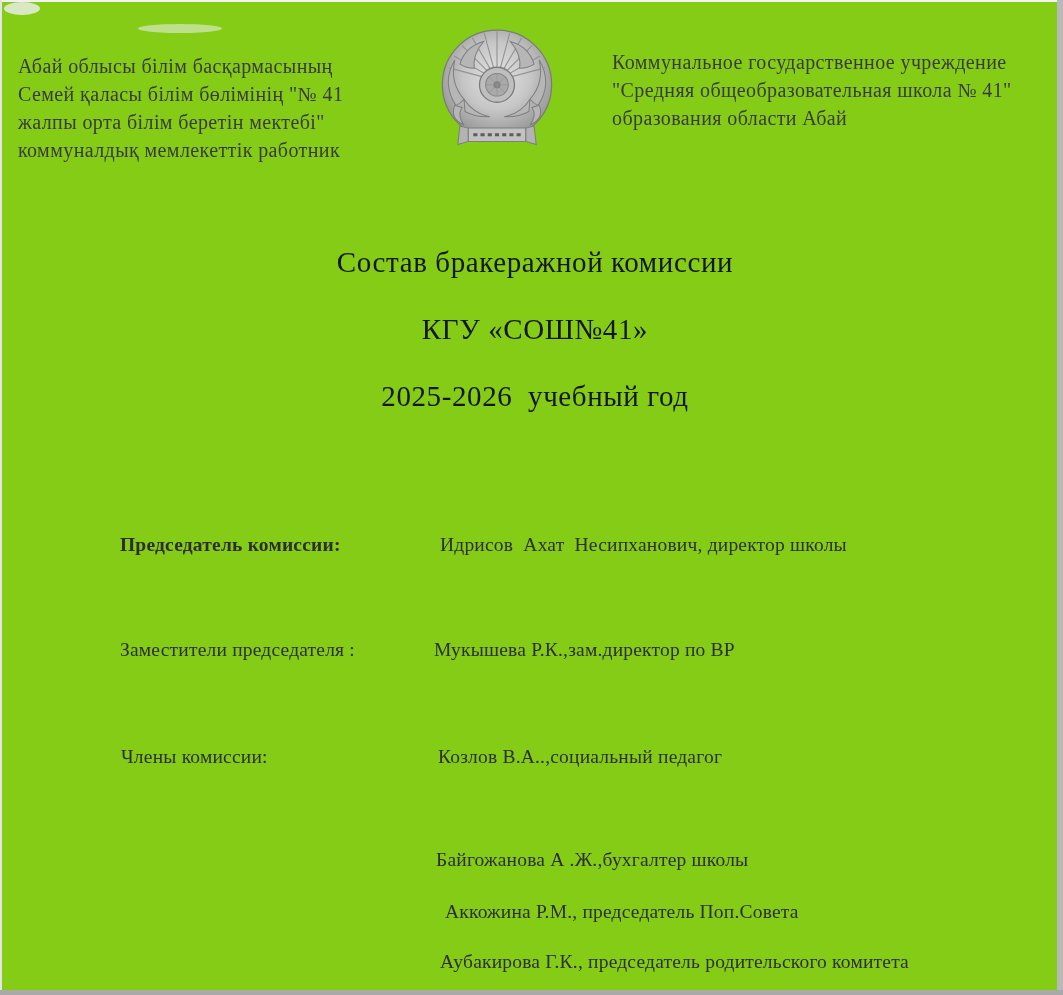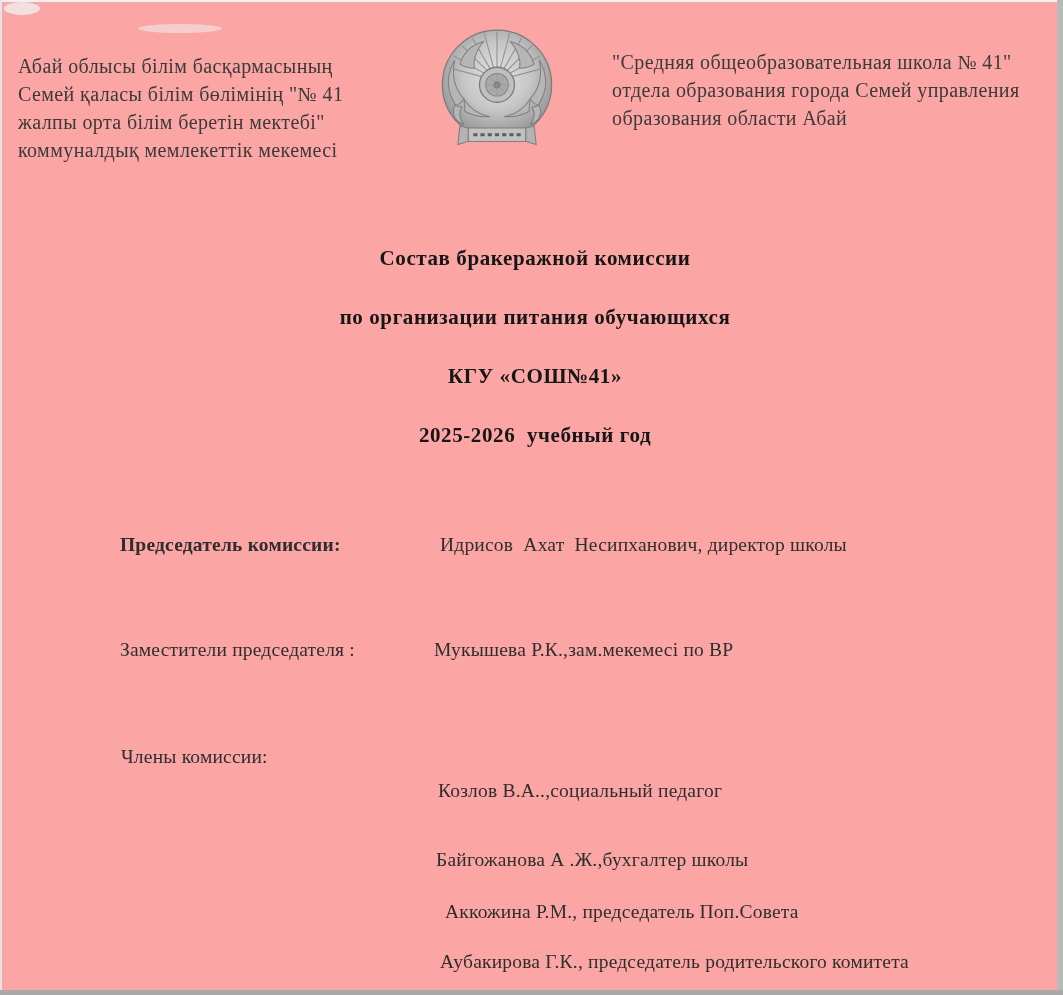--- a/index.html
+++ b/index.html
@@ -1,20 +1,20 @@
 <!DOCTYPE html>
 <html lang="ru"><head>
 <meta charset="utf-8">
 <style>
   html, body { margin: 0; padding: 0; background: #ffffff; }
   .page {
     position: relative;
     width: 1063px;
     height: 995px;
-    background: #fca5a5;
+    background: #84cc16;
     overflow: hidden;
     font-family: "Liberation Serif", "DejaVu Serif", serif;
     color: #333;
   }
   
   .edge-right  { position:absolute; right:0; top:0; width:6px; height:100%; background:#b9b9b9; }
   .edge-bottom { position:absolute; left:0; bottom:0; width:100%; height:5px; background:#a9a9a9; }
   .edge-left   { position:absolute; left:0; top:0; width:2px; height:100%; background:#e4e4e4; }
   .edge-top    { position:absolute; left:0; top:0; width:100%; height:2px; background:#f1f1f1; }
   .smudge { position:absolute; background:#efefef; border-radius:50%; opacity:.8; }
@@ -23,50 +23,50 @@
 
   
   .org-block { position: absolute; font-size: 20px; line-height: 28px; letter-spacing: 0.4px; color:#3a3a3a; }
   .org-kk { left: 18px;  top: 52px; width: 405px; }
   .org-ru { left: 612px; top: 48px; width: 440px; }
   .emblem { position: absolute; left: 430px; top: 20px; width: 134px; height: 146px; }
 
   
   .titles { position: absolute; left: 20px; top: 246px; width: 1030px; text-align: center; }
   .title-line {
-    font-weight: bold; font-size: 21px; color: #161616;
+    font-weight: normal; font-size: 29px; color: #161616;
     letter-spacing: 0.6px; margin-bottom: 34px; white-space: pre;
   }
 
   
   .t { position: absolute; font-size: 19.5px; color: #2e2e2e; white-space: pre; letter-spacing: 0.2px; }
   .lab-chair  { left: 120px; top: 534px; font-weight: bold; }
   .val-chair  { left: 440px; top: 534px; }
   .lab-deputy { left: 120px; top: 639px; }
   .val-deputy { left: 434px; top: 639px; }
   .lab-members{ left: 121px; top: 746px; }
-  .member-0   { left: 438px; top: 780px; }
+  .member-0   { left: 438px; top: 746px; }
   .member-1   { left: 436px; top: 798px; }
   .member-2   { left: 436px; top: 849px; }
   .member-3   { left: 445px; top: 901px; }
   .member-4   { left: 440px; top: 951px; text-align: center; }
 </style>
 </head>
 <body>
 
 <div class="page">
 
   <div class="smudge s1"></div>
   <div class="smudge s2"></div>
 
   <div class="org-block org-kk">
     <div>Абай облысы білім басқармасының</div>
     <div>Семей қаласы білім бөлімінің "№ 41</div>
     <div>жалпы орта білім беретін мектебі"</div>
-    <div>коммуналдық мемлекеттік мекемесі</div>
+    <div>коммуналдық мемлекеттік работник</div>
   </div>
 
   <div class="emblem">
     <svg viewBox="0 0 130 140" width="134" height="146" xmlns="http://www.w3.org/2000/svg">
       <defs>
         <radialGradient id="embG" cx="0.5" cy="0.42" r="0.62">
           <stop offset="0" stop-color="#e2e2e2"></stop>
           <stop offset="0.5" stop-color="#c6c6c6"></stop>
           <stop offset="0.85" stop-color="#9d9d9d"></stop>
           <stop offset="1" stop-color="#8a8a8a"></stop>
@@ -112,37 +112,36 @@
       </g>
 
       <path d="M37,104 L93,104 L93,117 L37,117 Z" fill="#c2c2c2" stroke="#7e7e7e" stroke-width="1"></path>
       <path d="M29,102 L37,104 L37,117 L27,120 Z" fill="#b3b3b3" stroke="#7e7e7e" stroke-width="1"></path>
       <path d="M101,102 L93,104 L93,117 L103,120 Z" fill="#b3b3b3" stroke="#7e7e7e" stroke-width="1"></path>
       <line x1="42" y1="110.5" x2="88" y2="110.5" stroke="#5d5d5d" stroke-width="3" stroke-dasharray="4 3"></line>
     </svg>
   </div>
 
   <div class="org-block org-ru">
+    <div>Коммунальное государственное учреждение</div>
     <div>"Средняя общеобразовательная школа № 41"</div>
-    <div>отдела образования города Семей управления</div>
     <div>образования области Абай</div>
   </div>
 
   <div class="titles">
     <div class="title-line">Состав бракеражной комиссии</div>
-    <div class="title-line">по организации питания обучающихся</div>
     <div class="title-line">КГУ «СОШ№41»</div>
     <div class="title-line">2025-2026  учебный год</div>
   </div>
 
   <div class="t lab-chair">Председатель комиссии:</div>
   <div class="t lab-deputy">Заместители председателя :</div>
 
   <div class="t val-chair">Идрисов  Ахат  Несипханович, директор школы</div>
-  <div class="t val-deputy">Мукышева Р.К.,зам.мекемесі по ВР</div>
+  <div class="t val-deputy">Мукышева Р.К.,зам.директор по ВР</div>
 
   <div class="t lab-members">Члены комиссии:</div>
   <div class="t member-0">Козлов В.А..,социальный педагог</div>
   <div class="t member-2">Байгожанова А .Ж.,бухгалтер школы</div>
   <div class="t member-3">Аккожина Р.М., председатель Поп.Совета</div>
   <div class="t member-4">Аубакирова Г.К., председатель родительского комитета</div>
 
   <div class="edge-top"></div>
   <div class="edge-left"></div>
   <div class="edge-right"></div>

